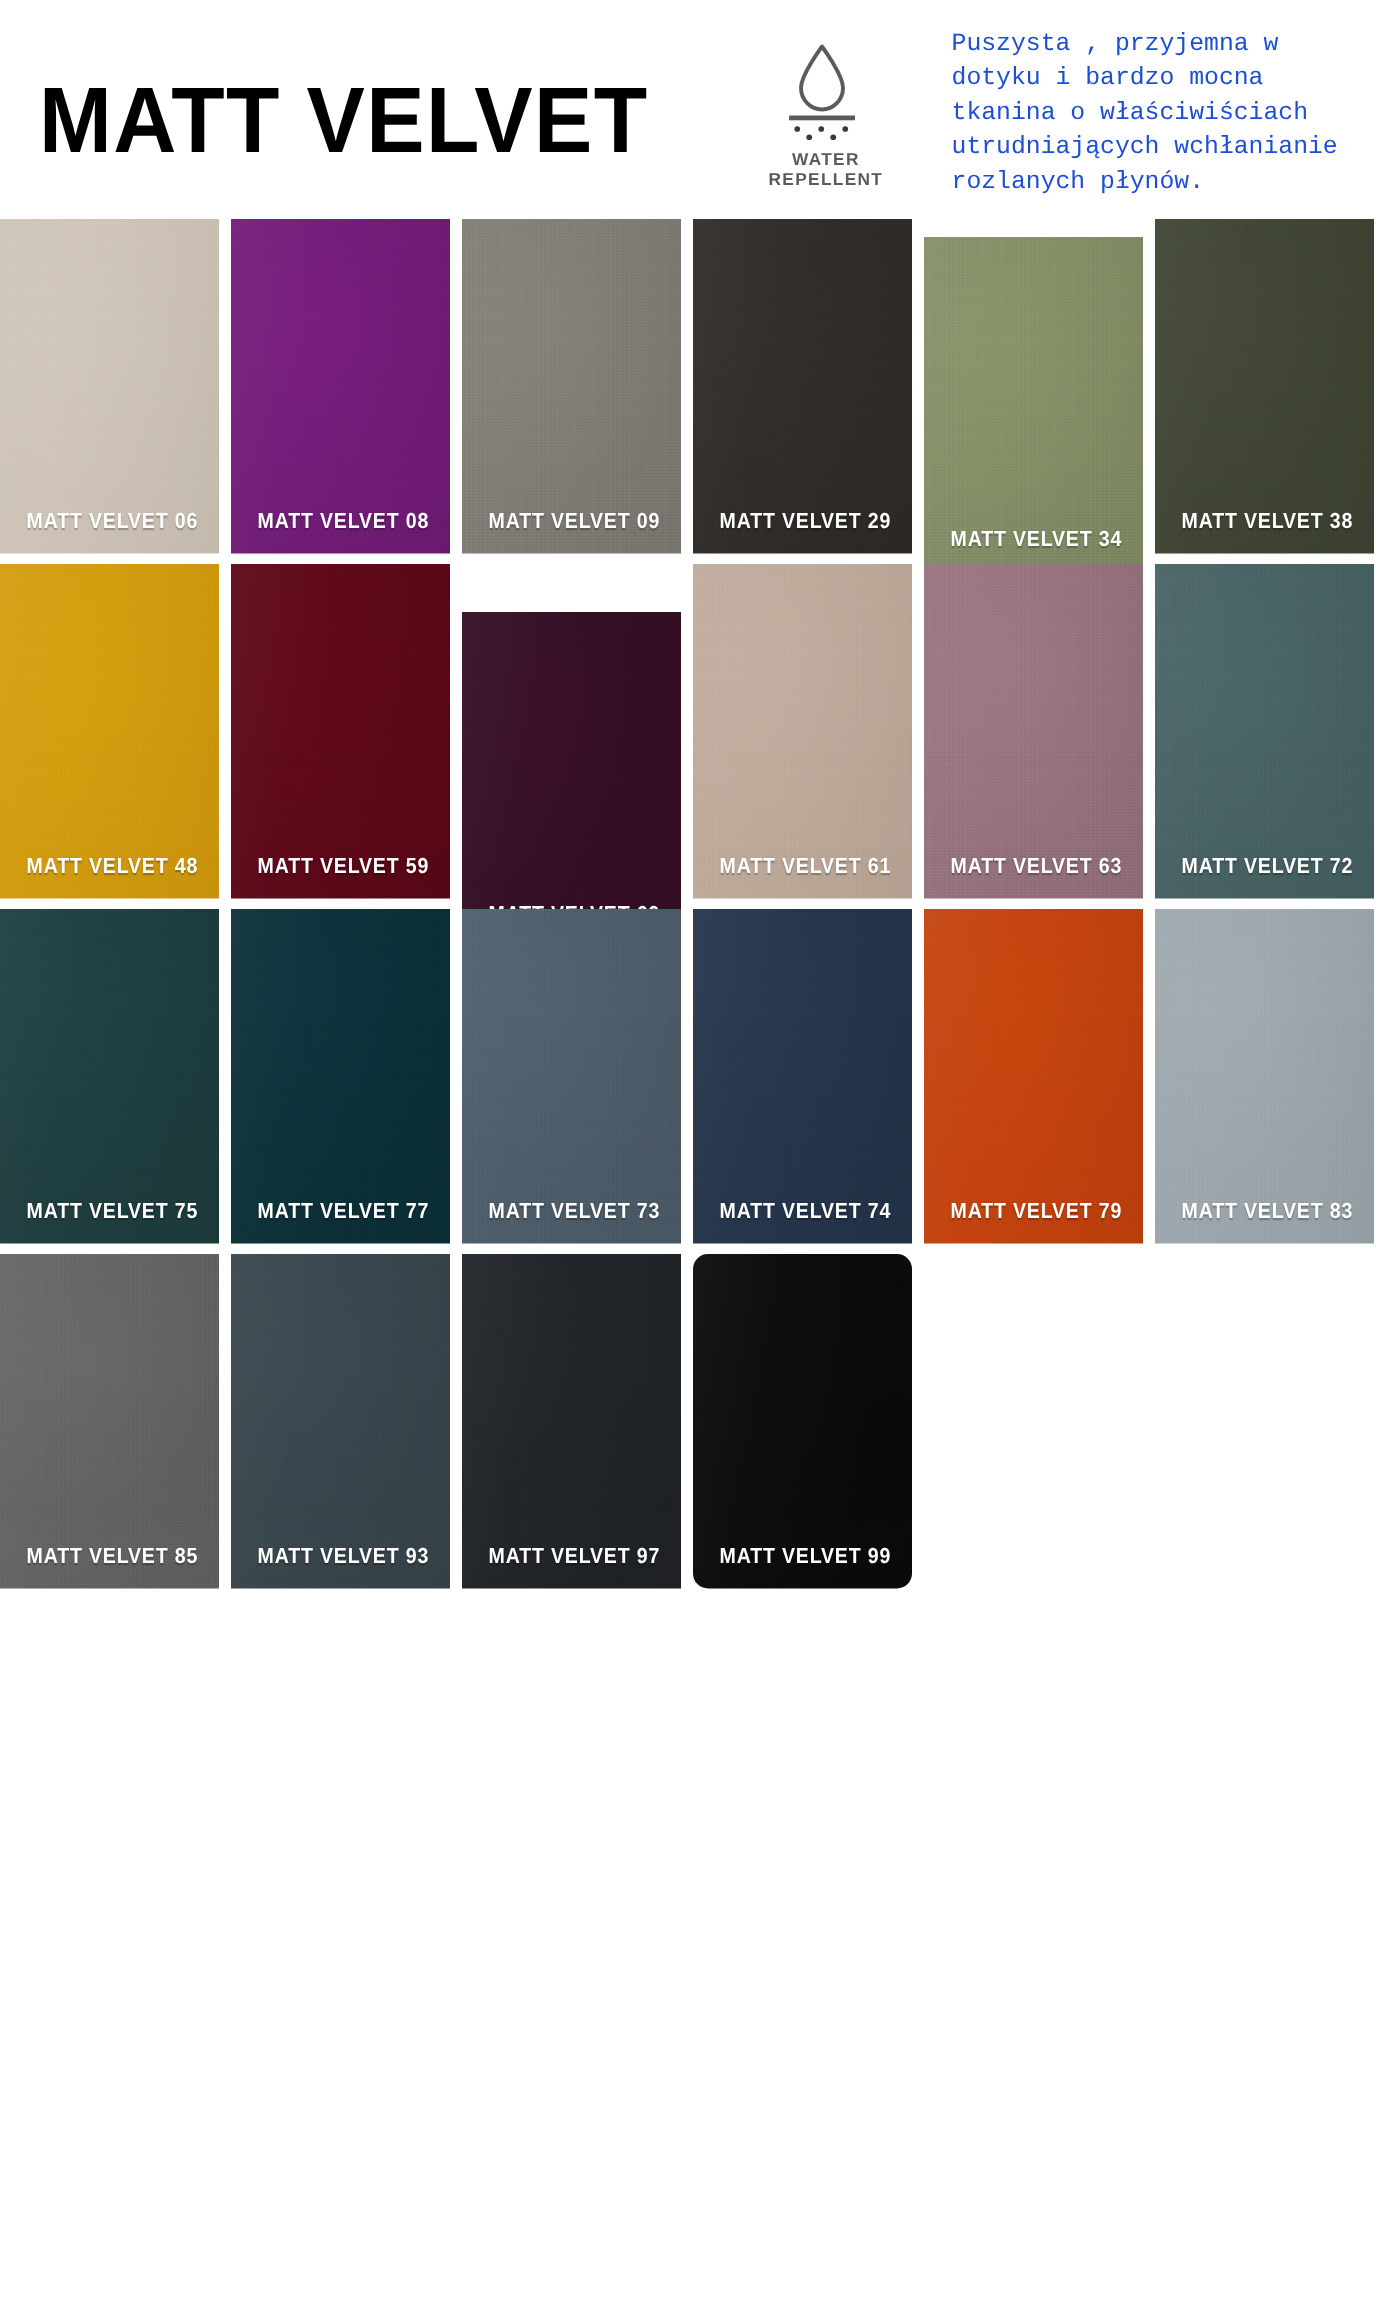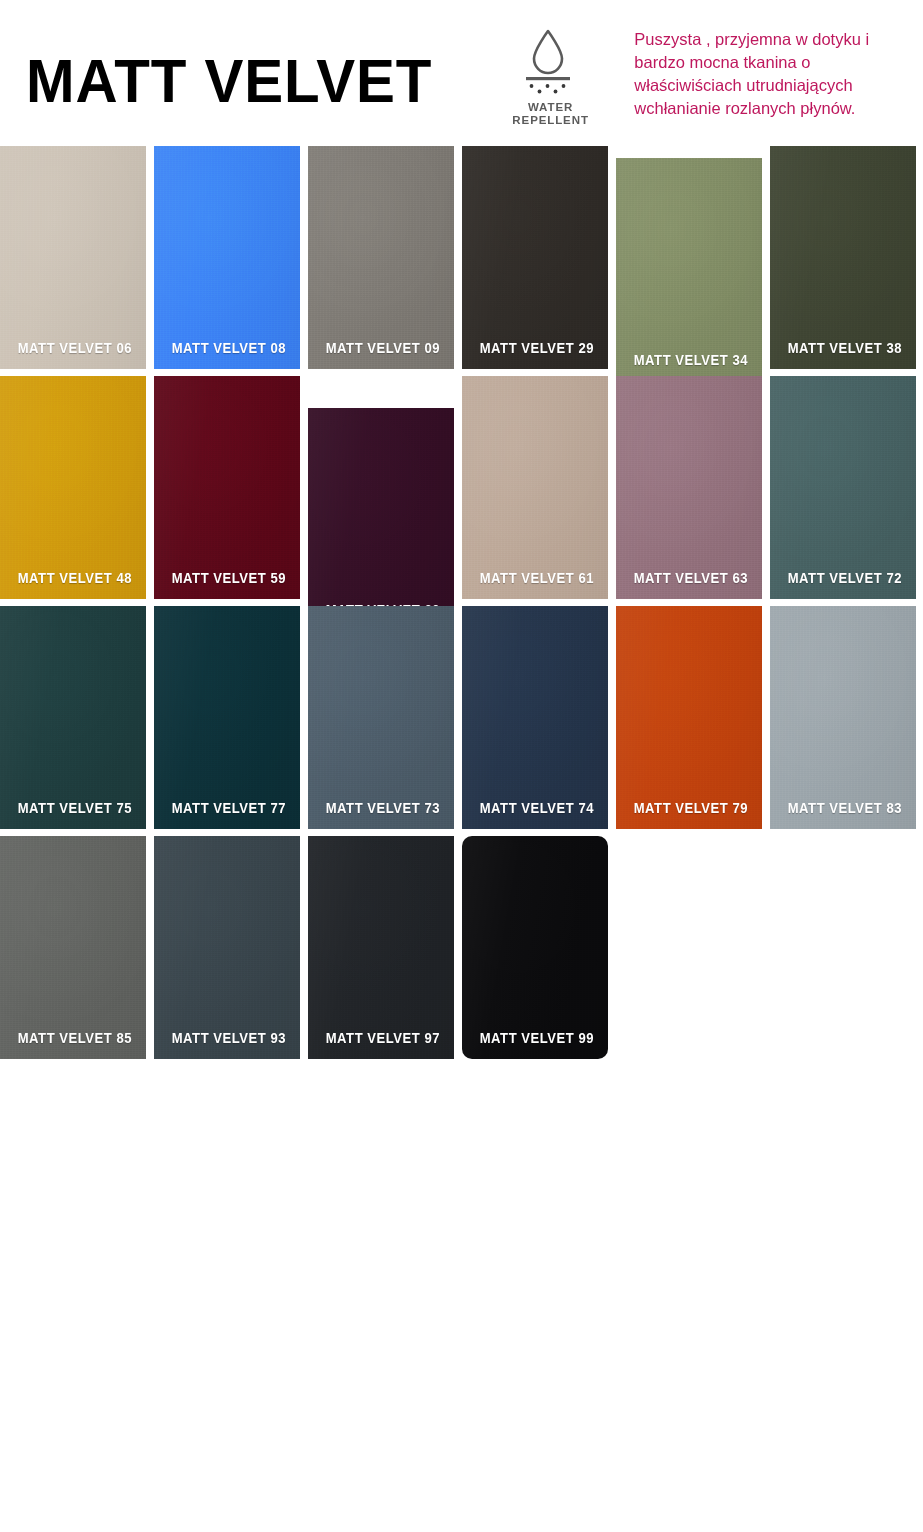--- a/index.html
+++ b/index.html
@@ -65,24 +65,24 @@
     line-height: 13px;
     letter-spacing: 0.9px;
     color: #5b5b5b;
     text-align: center;
     text-transform: uppercase;
   }
 
   .description {
     margin-left: 26px;
     margin-top: 2px;
-    font-family: Liberation Sans, sans-serif;
+    font-family: Liberation Mono, monospace;
     font-size: 16.5px;
     line-height: 23px;
-    color: #be185d;
+    color: #1d4ed8;
     max-width: 290px;
   }
 
   
   .grid {
     display: grid;
     grid-template-columns: repeat(6, 1fr);
     grid-auto-rows: 223px;
     column-gap: 8px;
     row-gap: 7px;
@@ -167,21 +167,21 @@
 
     <div class="description">Puszysta , przyjemna w dotyku i bardzo mocna tkanina o właściwiściach utrudniających wchłanianie rozlanych płynów.</div>
   </div>
 
   <div class="grid" id="swatch-grid">
       <div class="swatch" style="background: rgb(205, 195, 182);">
         <div class="texture"></div>
         <div class="sheen"></div>
         <div class="swatch-label" style="color: rgb(255, 255, 255);">MATT VELVET 06</div>
       </div>
-      <div class="swatch" style="background: #3b82f6; text-decoration: underline;">
+      <div class="swatch" style="background: #701a75; text-decoration: underline;">
         <div class="texture"></div>
         <div class="sheen"></div>
         <div class="swatch-label" style="color: rgb(255, 255, 255);">MATT VELVET 08</div>
       </div>
       <div class="swatch" style="background: rgb(125, 121, 115);">
         <div class="texture"></div>
         <div class="sheen"></div>
         <div class="swatch-label" style="color: rgb(255, 255, 255);">MATT VELVET 09</div>
       </div>
       <div class="swatch" style="background: rgb(46, 42, 38);">

